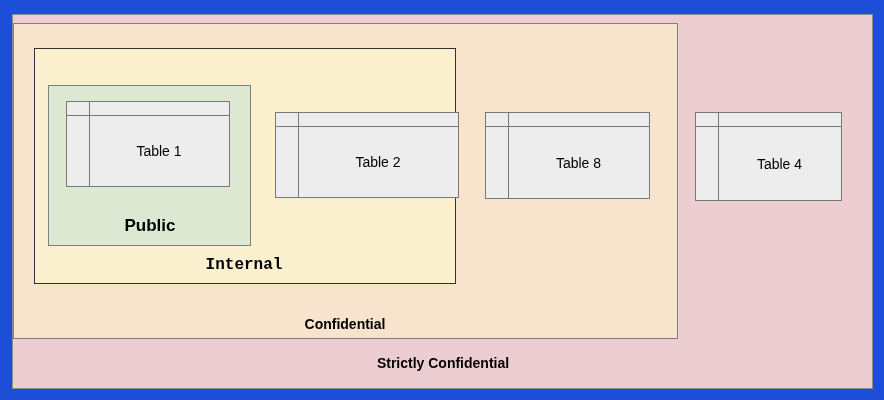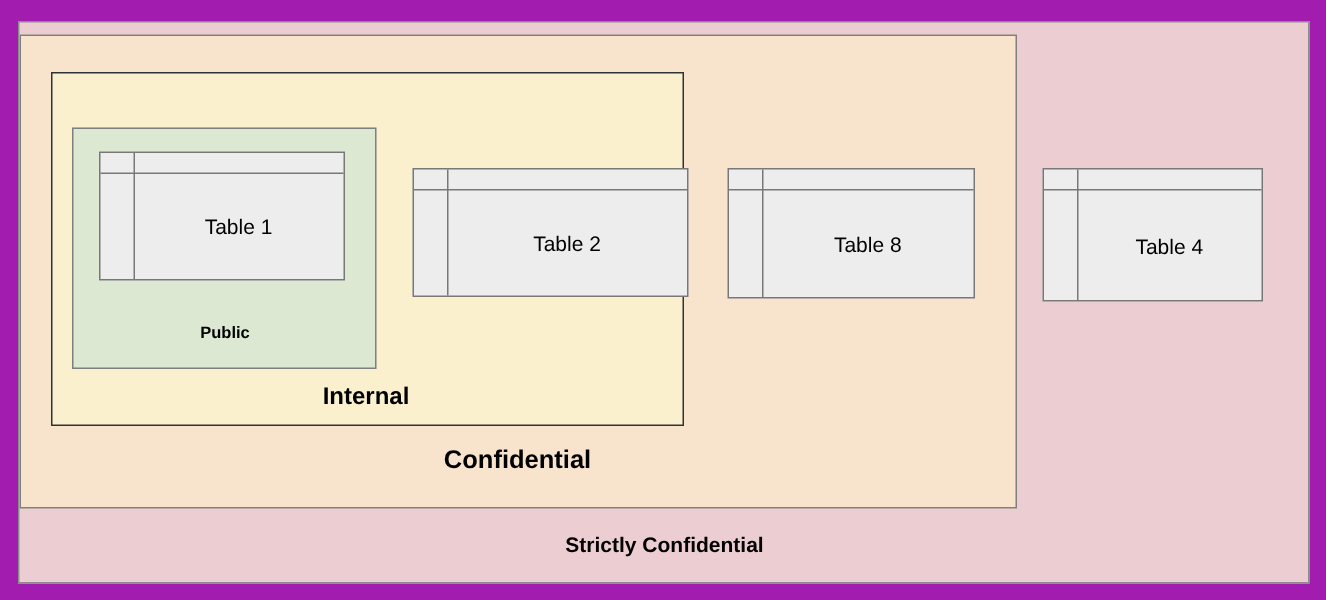--- a/index.html
+++ b/index.html
@@ -7,21 +7,21 @@
     padding: 0;
     background: #ffffff;
   }
   body {
     font-family: "Liberation Sans", sans-serif;
   }
   #canvas {
     position: relative;
     width: 884px;
     height: 400px;
-    background: #a21caf;
+    background: #1d4ed8;
     overflow: hidden;
   }
 
   
   .zone {
     position: absolute;
     box-sizing: border-box;
     border: 1px solid #666666;
   }
   .zone-strictly {
@@ -60,23 +60,23 @@
   .zone-label {
     position: absolute;
     font-weight: bold;
     font-size: 17px;
     color: #000000;
     white-space: nowrap;
     text-align: center;
     transform: translateX(-50%);
   }
   .label-strictly { left: 443px; top: 355px; font-size: 14px; }
-  .label-confidential { left: 345px; top: 297px; font-size: 17px; }
-  .label-internal { left: 244px; top: 256px; font-size: 16px; }
-  .label-public { left: 150px; top: 216px; font-size: 11px; }
+  .label-confidential { left: 345px; top: 316px; font-size: 14px; }
+  .label-internal { left: 244px; top: 256px; font-size: 16px; font-family: Liberation Mono, monospace; }
+  .label-public { left: 150px; top: 216px; font-size: 17px; }
 
   
   .table-box {
     position: absolute;
     box-sizing: border-box;
     background: #ededed;
     border: 1px solid #787878;
   }
   .table-header-row {
     position: absolute;

